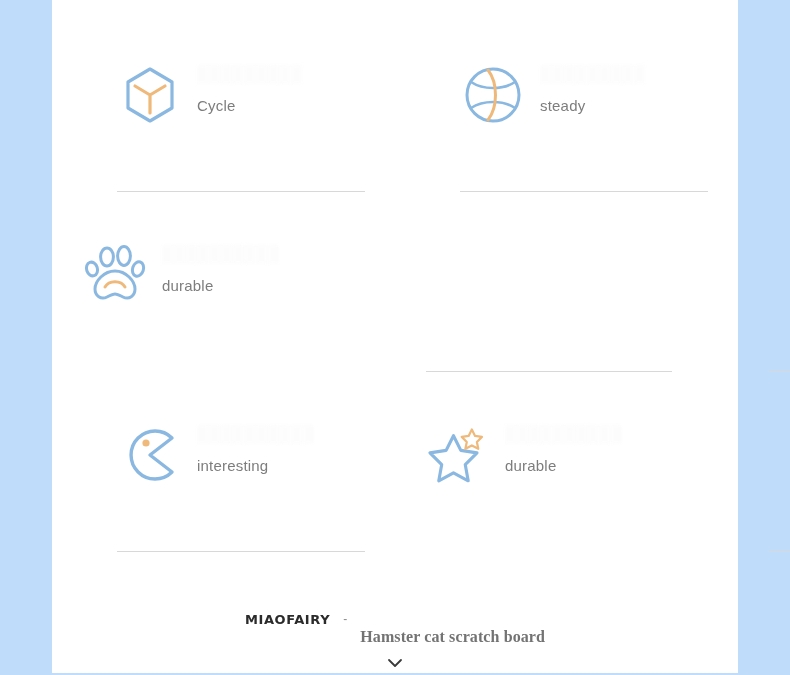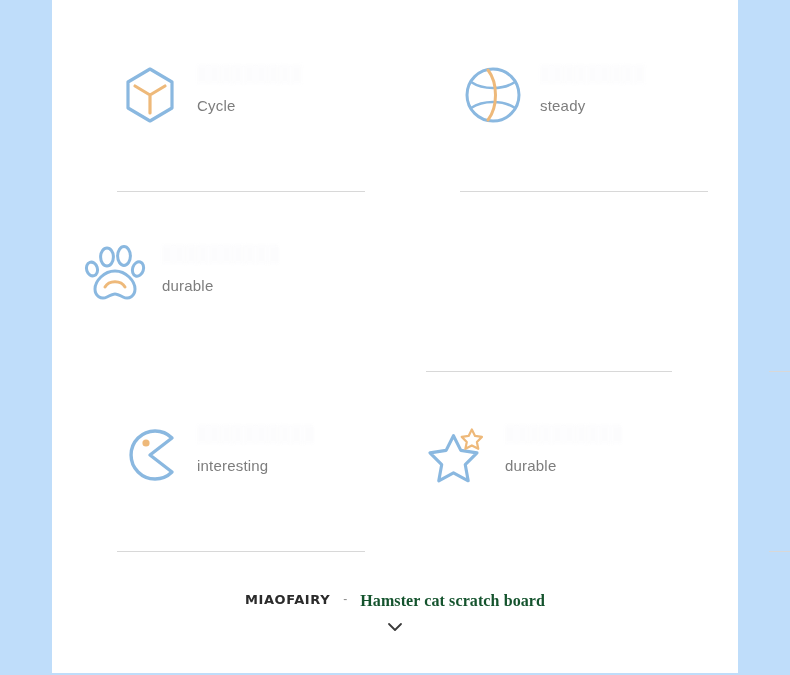--- a/index.html
+++ b/index.html
@@ -102,41 +102,42 @@
   }
   .footer {
     position: absolute;
     left: 0;
     top: 592px;
     width: 686px;
     text-align: center;
   }
   .footer-line {
     display: flex;
-    align-items: flex-start;
+    align-items: center;
     justify-content: center;
     gap: 13px;
   }
   .brand {
     font-family: "DejaVu Sans", sans-serif;
     font-size: 13px;
     font-weight: 700;
     letter-spacing: 0.6px;
     color: #2b2b2b;
   }
   .brand-sep {
     font-size: 12px;
     color: #8a8a8a;
   }
   .product-title {
     font-family: "Liberation Serif", serif;
     font-size: 16px;
     font-weight: 700;
-    color: #14532d;
+    color: #737373;
     letter-spacing: 0.1px;
+    margin-top: 36px;
   }
   .chevron-row {
     margin-top: 12px;
     display: flex;
     justify-content: center;
   }
   .chevron-down {
     width: 16px;
     height: 10px;
   }

